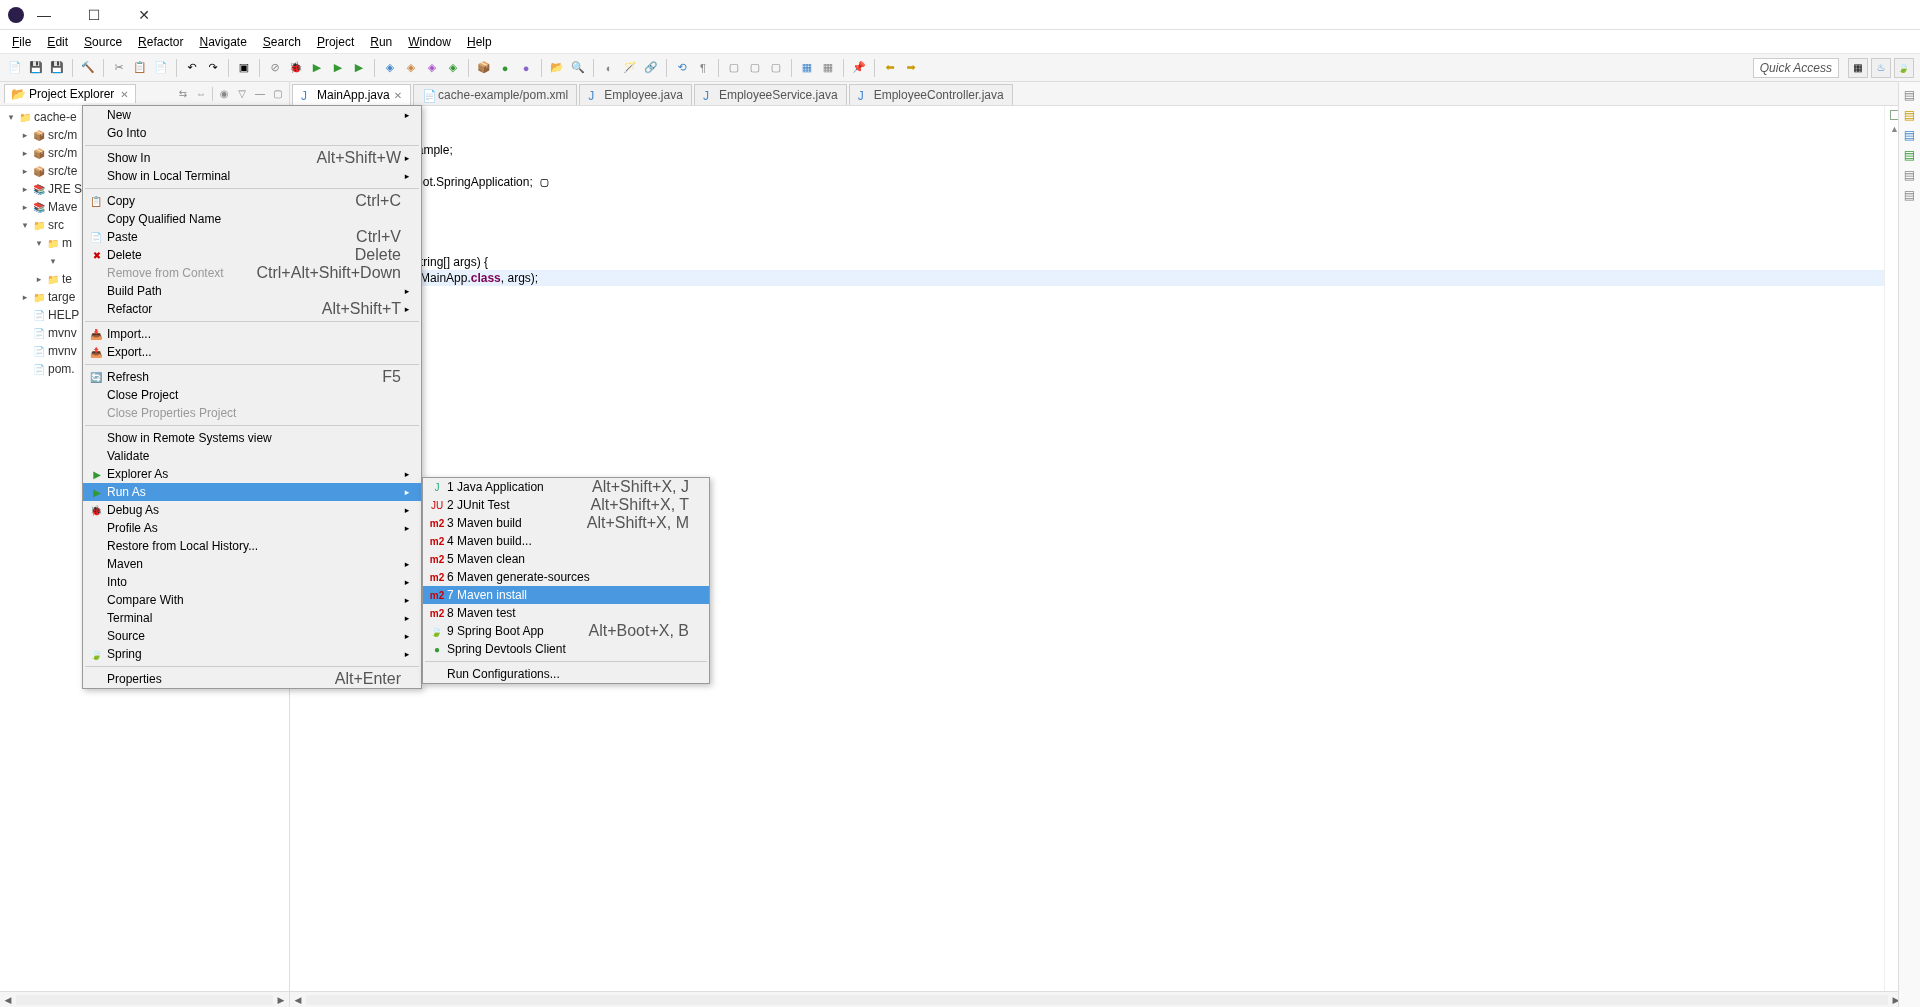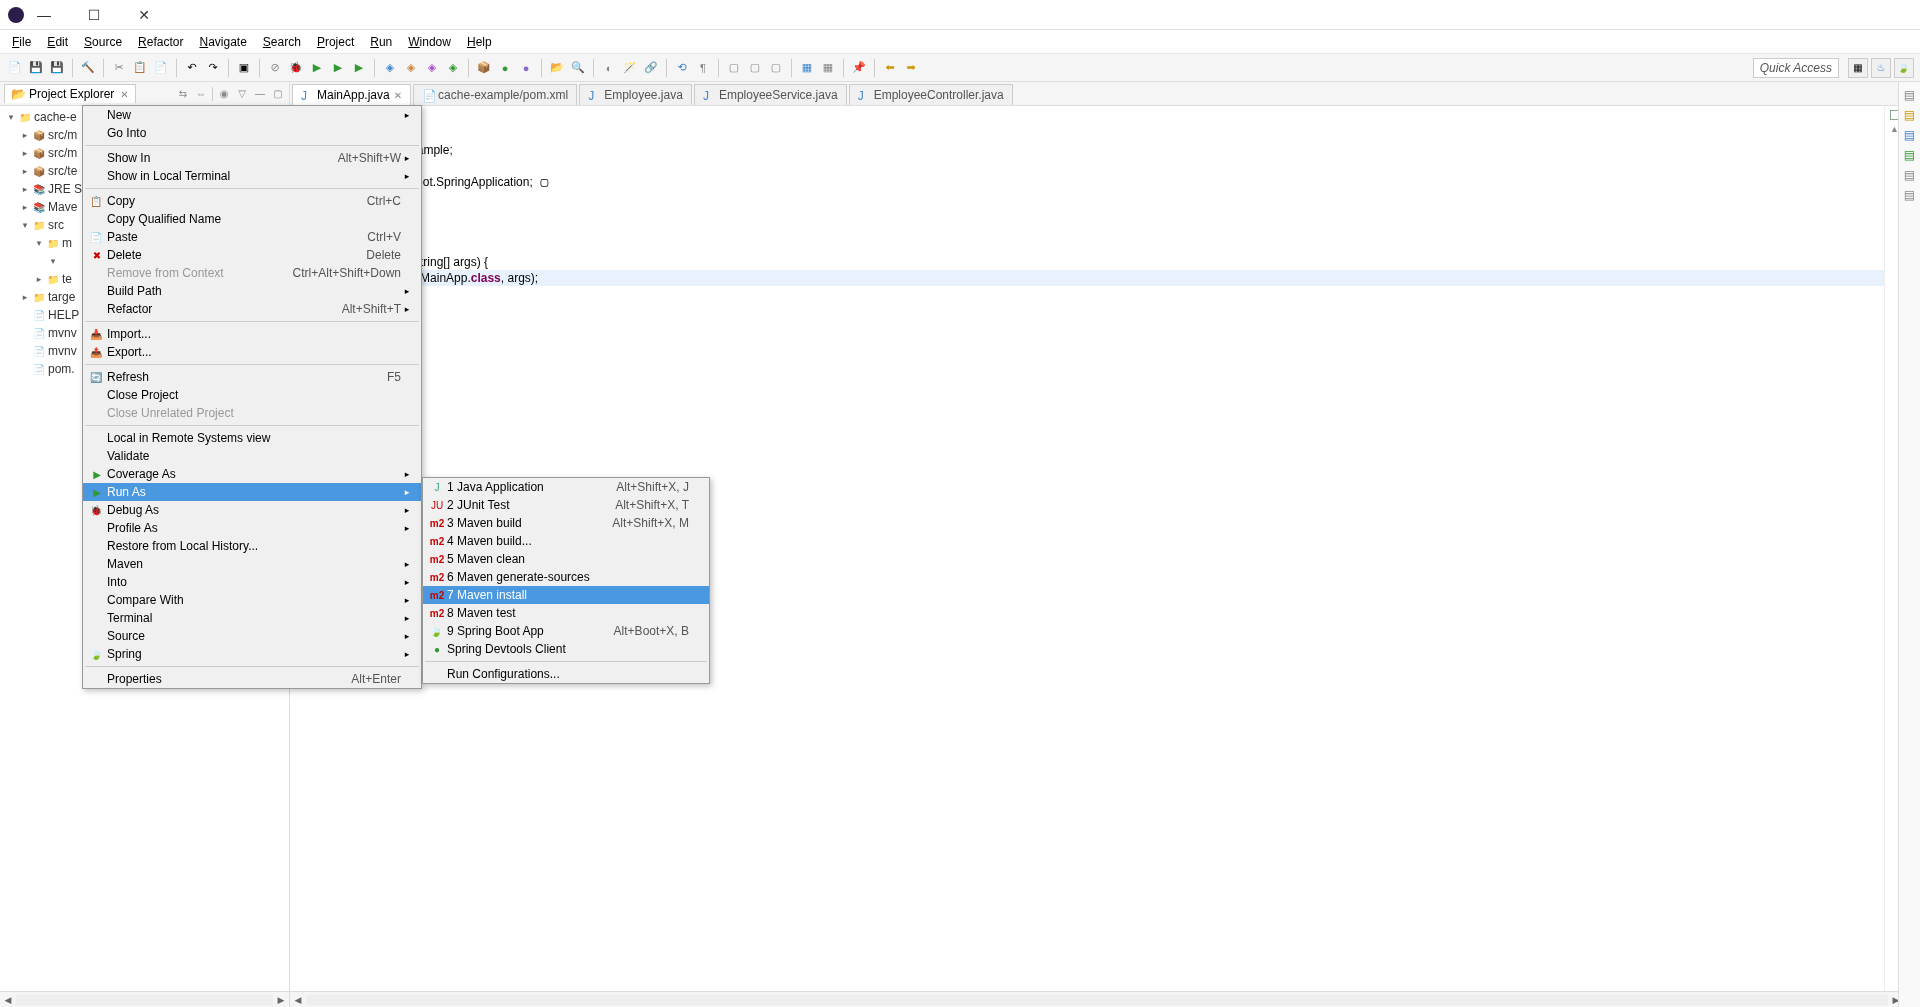--- a/index.html
+++ b/index.html
@@ -49,21 +49,21 @@
 .vscroll { position:absolute; right:0; top:24px; bottom:16px; width:16px; background:#f5f5f5; border-left:1px solid #ddd;}
 .vscroll .arr { height:14px; text-align:center; font-size:9px; color:#666;}
 .gutter { position:absolute; right:16px; top:24px; bottom:0; width:20px; border-left:1px solid #eee; background:#fff;}
 .gutter .sq { width:10px;height:10px; margin:4px auto; border:1px solid #8a8;}
 .ctxmenu { position:absolute; background:#f0f0f0; border:1px solid #999; box-shadow: 2px 2px 6px rgba(0,0,0,0.25); z-index:1000;}
 .ctxmenu .row { height:18px; display:flex; align-items:center; padding: 0 8px 0 4px;}
 .ctxmenu .row.hover { background:#4a98e0; color:#fff;}
 .ctxmenu .row.disabled { color:#999;}
 .ctxmenu .micon { width:20px; height:16px; display:inline-flex; align-items:center; justify-content:center; font-size:10px;}
 .ctxmenu .lbl { flex:1; padding-right:30px;}
-.ctxmenu .sc { color:#555; font-size:12px;}
+.ctxmenu .sc { color:#555; font-size:16px;}
 .ctxmenu .sub { width:12px; text-align:center; font-size:9px;}
 .ctxmenu .sep { height:1px; background:#ccc; margin:3px 2px;}
 .m2 { color:#c00; font-weight:bold; font-size:9px;}
 .ju { color:#c00; font-weight:normal; font-size:9px;}
 .jicon { color:#2a7; font-size:10px;}
 </style>
 </head>
 <body>
 
 <div class="titlebar">
@@ -390,37 +390,37 @@
       <span class="sc">F5</span>
       <span class="sub"></span>
     </div>
     <div class="row">
       <span class="micon " style=""></span>
       <span class="lbl">Close Project</span>
       <span class="sub"></span>
     </div>
     <div class="row disabled">
       <span class="micon " style=""></span>
-      <span class="lbl">Close Unrelated Project</span>
-      <span class="sub"></span>
-    </div>
-    <div class="sep"></div>
-    <div class="row">
-      <span class="micon " style=""></span>
-      <span class="lbl">Local in Remote Systems view</span>
+      <span class="lbl">Close Properties Project</span>
+      <span class="sub"></span>
+    </div>
+    <div class="sep"></div>
+    <div class="row">
+      <span class="micon " style=""></span>
+      <span class="lbl">Show in Remote Systems view</span>
       <span class="sub"></span>
     </div>
     <div class="row">
       <span class="micon " style=""></span>
       <span class="lbl">Validate</span>
       <span class="sub"></span>
     </div>
     <div class="row">
       <span class="micon " style="color:#393">▶</span>
-      <span class="lbl">Coverage As</span>
+      <span class="lbl">Explorer As</span>
       <span class="sub">▸</span>
     </div>
     <div class="row hover">
       <span class="micon " style="color:#393">▶</span>
       <span class="lbl">Run As</span>
       <span class="sub">▸</span>
     </div>
     <div class="row">
       <span class="micon " style="">🐞</span>
       <span class="lbl">Debug As</span>

